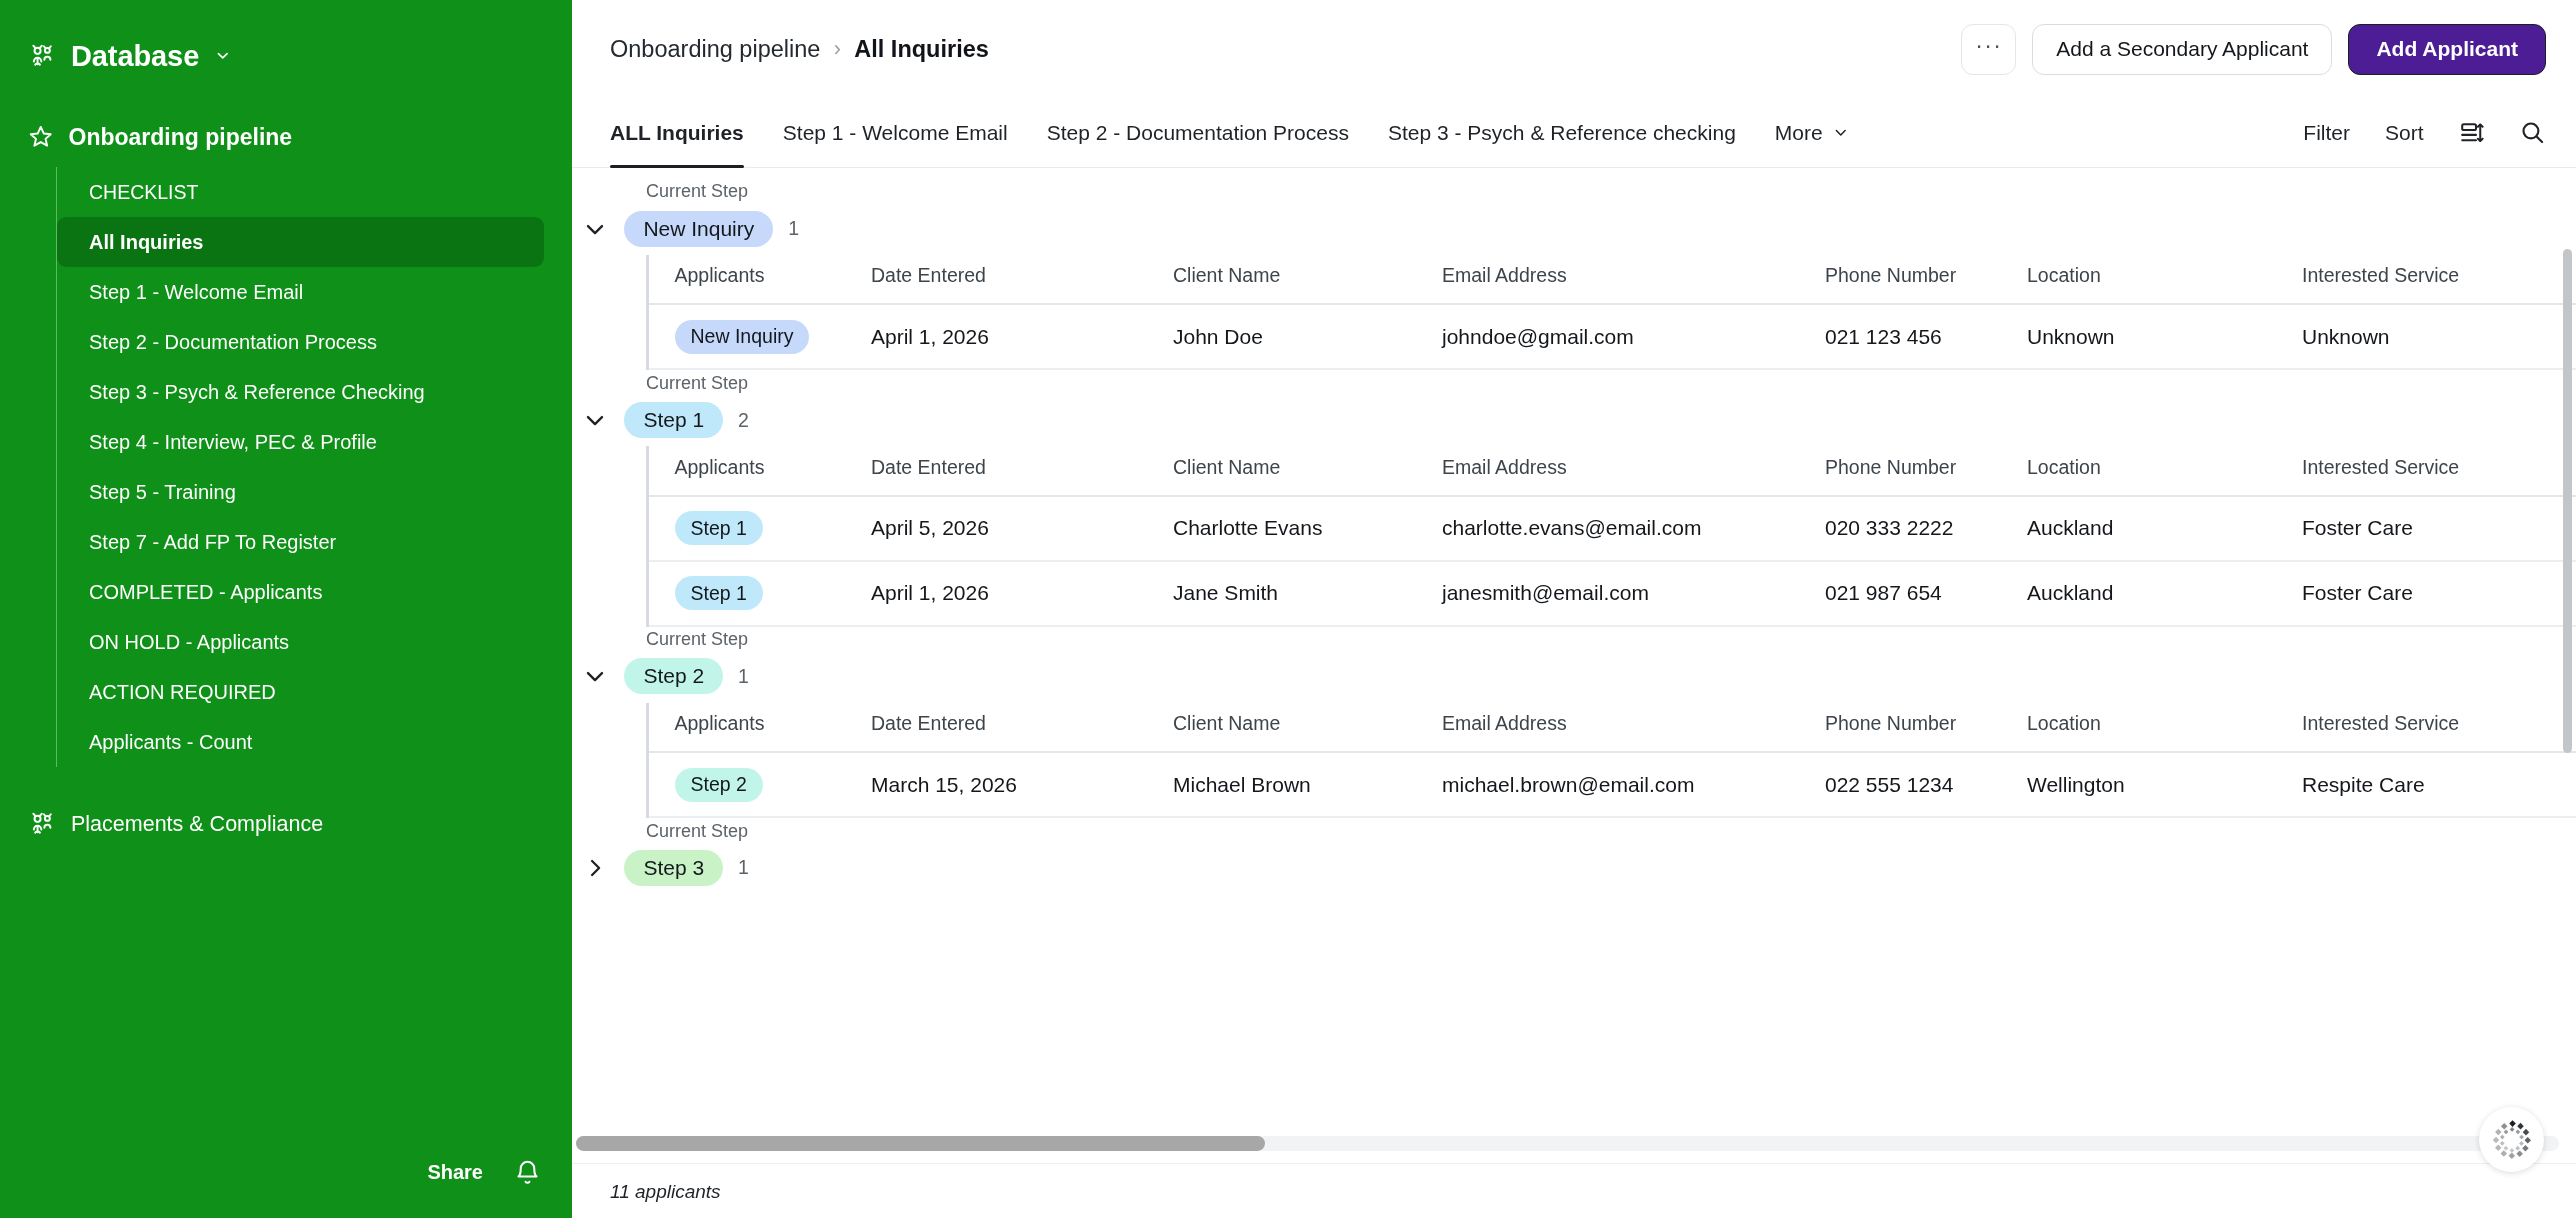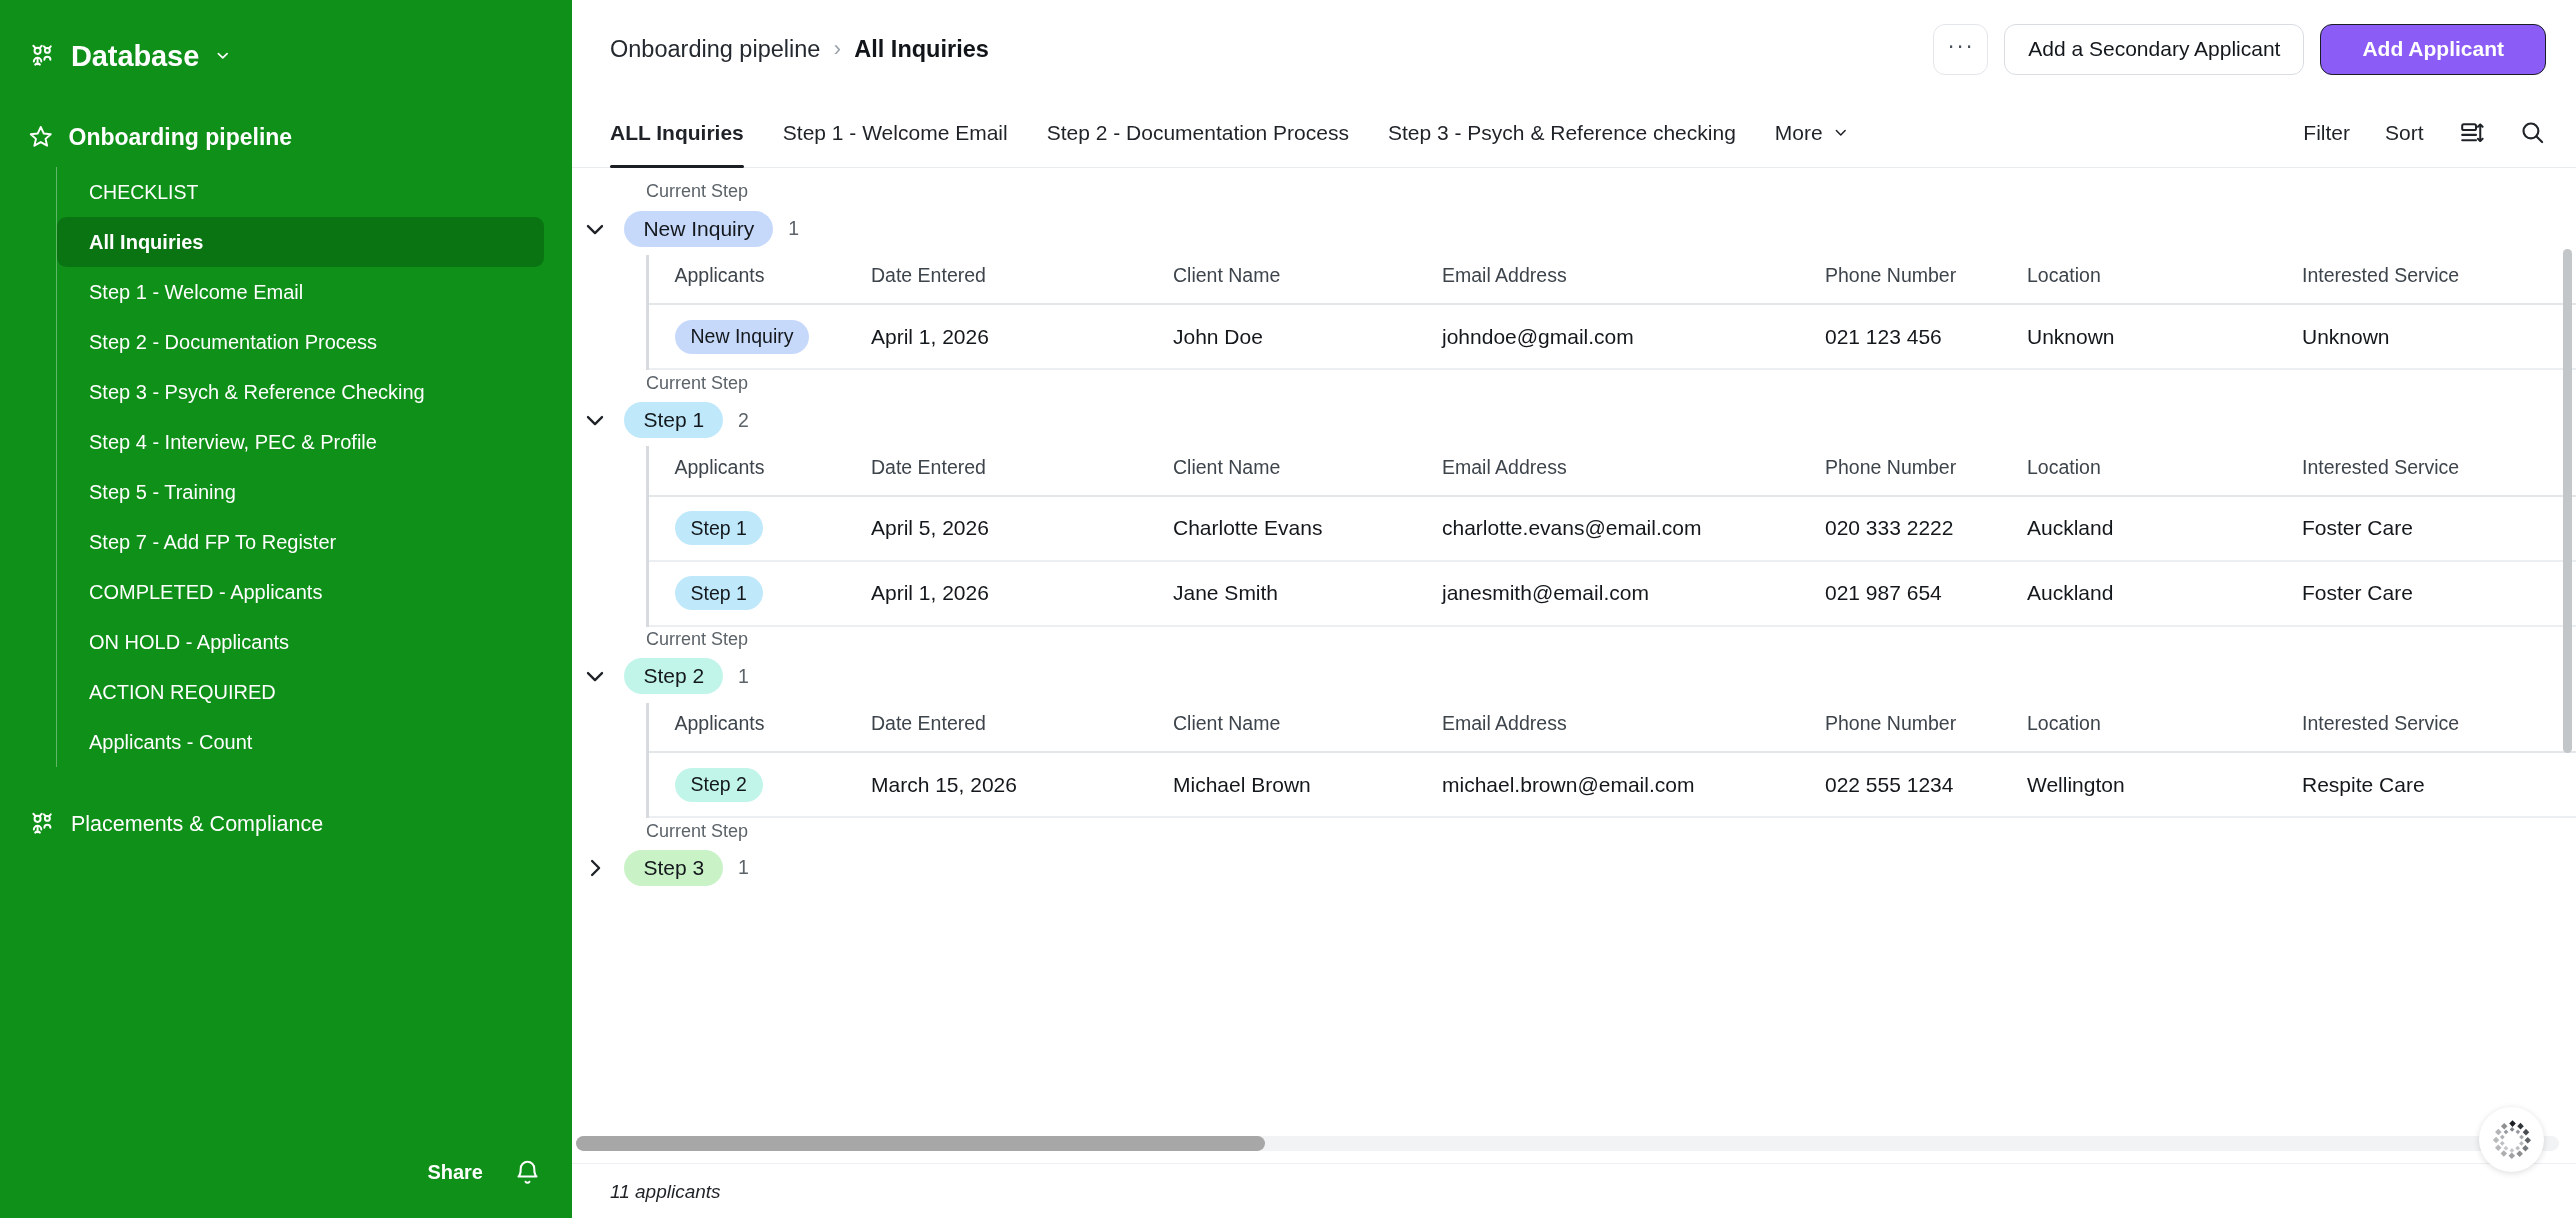--- a/index.html
+++ b/index.html
@@ -106,22 +106,22 @@
   .btn-ghost-sq {
     width: 55px; height: 51px;
     border: 1.3px solid #e3e6ea; background: #ffffff; color: #4a5158;
     font-size: 23px; letter-spacing: 1.3px; padding-bottom: 8px;
   }
   .btn-outline {
     height: 51px; padding: 0 23px;
     border: 1.3px solid #d9dde2; background: #ffffff; color: #14181c;
   }
   .btn-dark {
-    height: 51px; padding: 0 41px;
-    background: #8b5cf6; color: #ffffff; border: 1.3px solid #1b1f24; font-weight: bold;
+    height: 51px; padding: 0 27px;
+    background: #4c1d95; color: #ffffff; border: 1.3px solid #1b1f24; font-weight: bold;
   }
 
   .tabbar {
     height: 70px; flex: 0 0 70px;
     display: flex; align-items: stretch;
     padding: 0 30px 0 38px;
     border-bottom: 1.3px solid #e9ecef;
     position: relative;
   }
   .tab {

